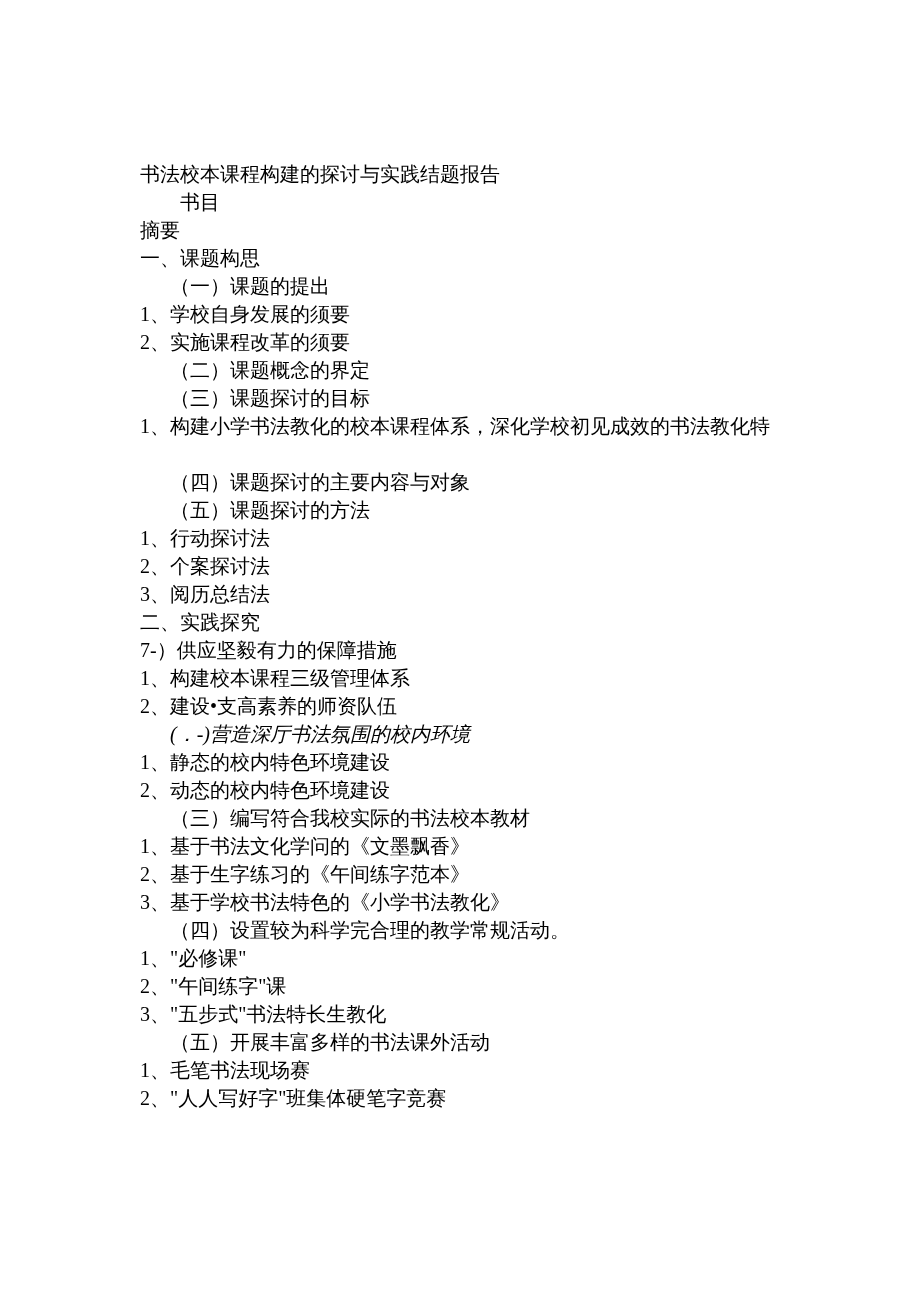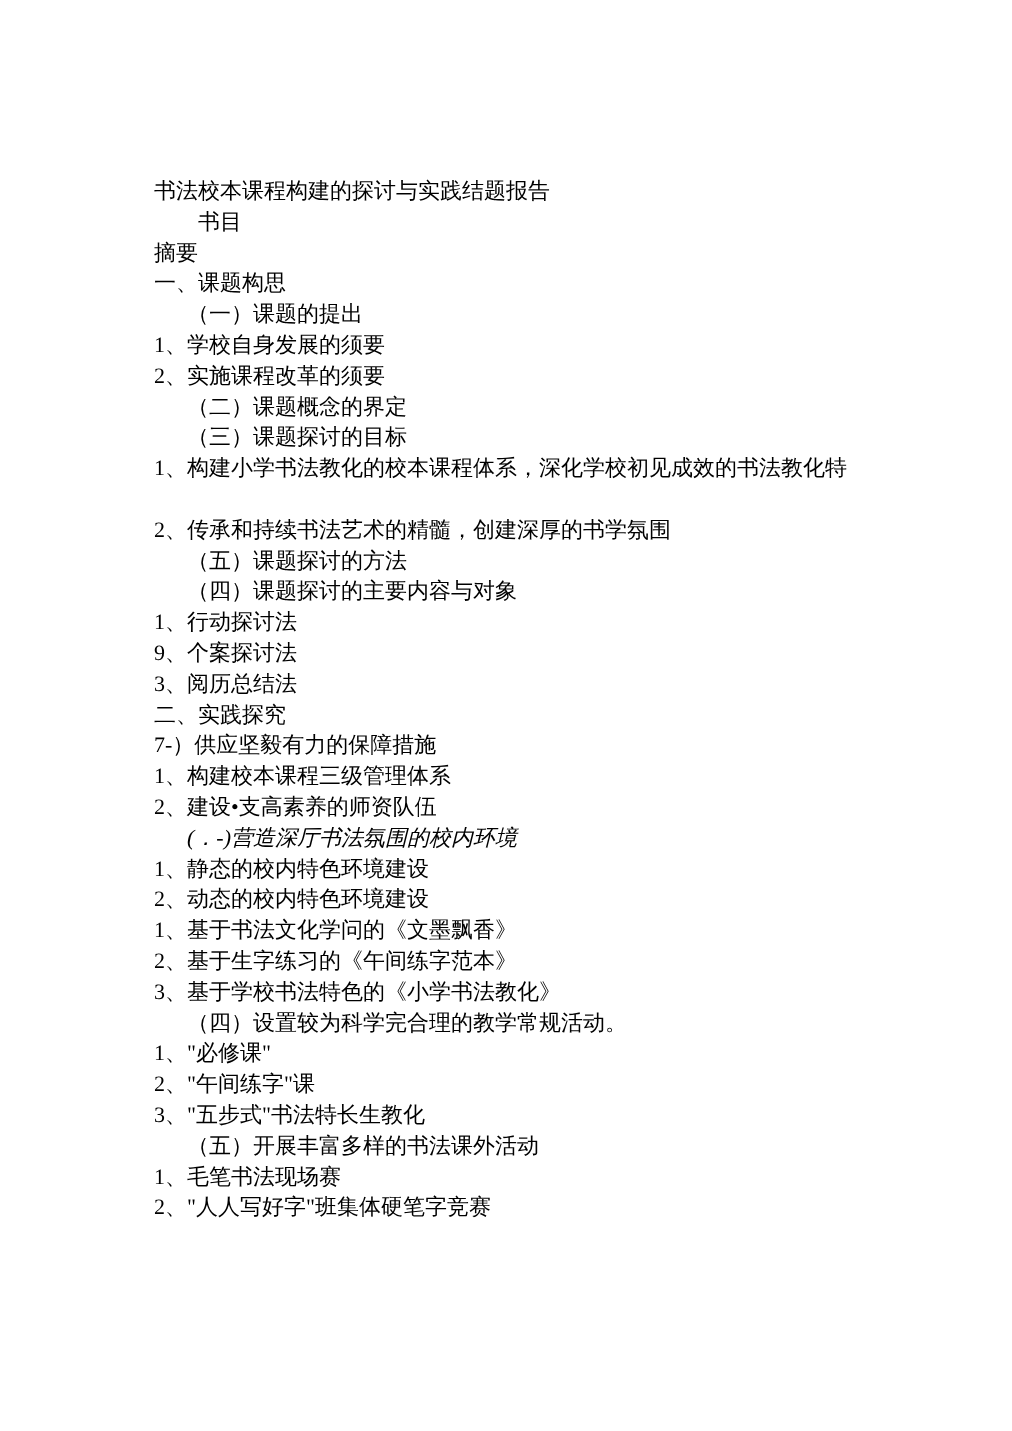--- a/index.html
+++ b/index.html
@@ -44,33 +44,33 @@
   <div id="outline-container">
       <div class="outline-line ">摘要</div>
       <div class="outline-line ">一、课题构思</div>
       <div class="outline-line indent1">（一）课题的提出</div>
       <div class="outline-line ">1、学校自身发展的须要</div>
       <div class="outline-line ">2、实施课程改革的须要</div>
       <div class="outline-line indent1">（二）课题概念的界定</div>
       <div class="outline-line indent1">（三）课题探讨的目标</div>
       <div class="outline-line ">1、构建小学书法教化的校本课程体系，深化学校初见成效的书法教化特</div>
       <div class="outline-line ">&nbsp;</div>
-      <div class="outline-line ">2、传承和持续书法艺术的精髓，创建深厚的书学氛围</div>
+      <div class="outline-line indent1">（四）课题探讨的主要内容与对象</div>
       <div class="outline-line indent1">（五）课题探讨的方法</div>
-      <div class="outline-line indent1">（四）课题探讨的主要内容与对象</div>
       <div class="outline-line ">1、行动探讨法</div>
-      <div class="outline-line ">9、个案探讨法</div>
+      <div class="outline-line ">2、个案探讨法</div>
       <div class="outline-line ">3、阅历总结法</div>
       <div class="outline-line ">二、实践探究</div>
       <div class="outline-line ">7-）供应坚毅有力的保障措施</div>
       <div class="outline-line ">1、构建校本课程三级管理体系</div>
       <div class="outline-line ">2、建设•支高素养的师资队伍</div>
       <div class="outline-line indent1 italic">(．-)营造深厅书法氛围的校内环境</div>
       <div class="outline-line ">1、静态的校内特色环境建设</div>
       <div class="outline-line ">2、动态的校内特色环境建设</div>
+      <div class="outline-line indent1">（三）编写符合我校实际的书法校本教材</div>
       <div class="outline-line ">1、基于书法文化学问的《文墨飘香》</div>
       <div class="outline-line ">2、基于生字练习的《午间练字范本》</div>
       <div class="outline-line ">3、基于学校书法特色的《小学书法教化》</div>
       <div class="outline-line indent1">（四）设置较为科学完合理的教学常规活动。</div>
       <div class="outline-line ">1、"必修课"</div>
       <div class="outline-line ">2、"午间练字"课</div>
       <div class="outline-line ">3、"五步式"书法特长生教化</div>
       <div class="outline-line indent1">（五）开展丰富多样的书法课外活动</div>
       <div class="outline-line ">1、毛笔书法现场赛</div>
       <div class="outline-line ">2、"人人写好字"班集体硬笔字竞赛</div>

